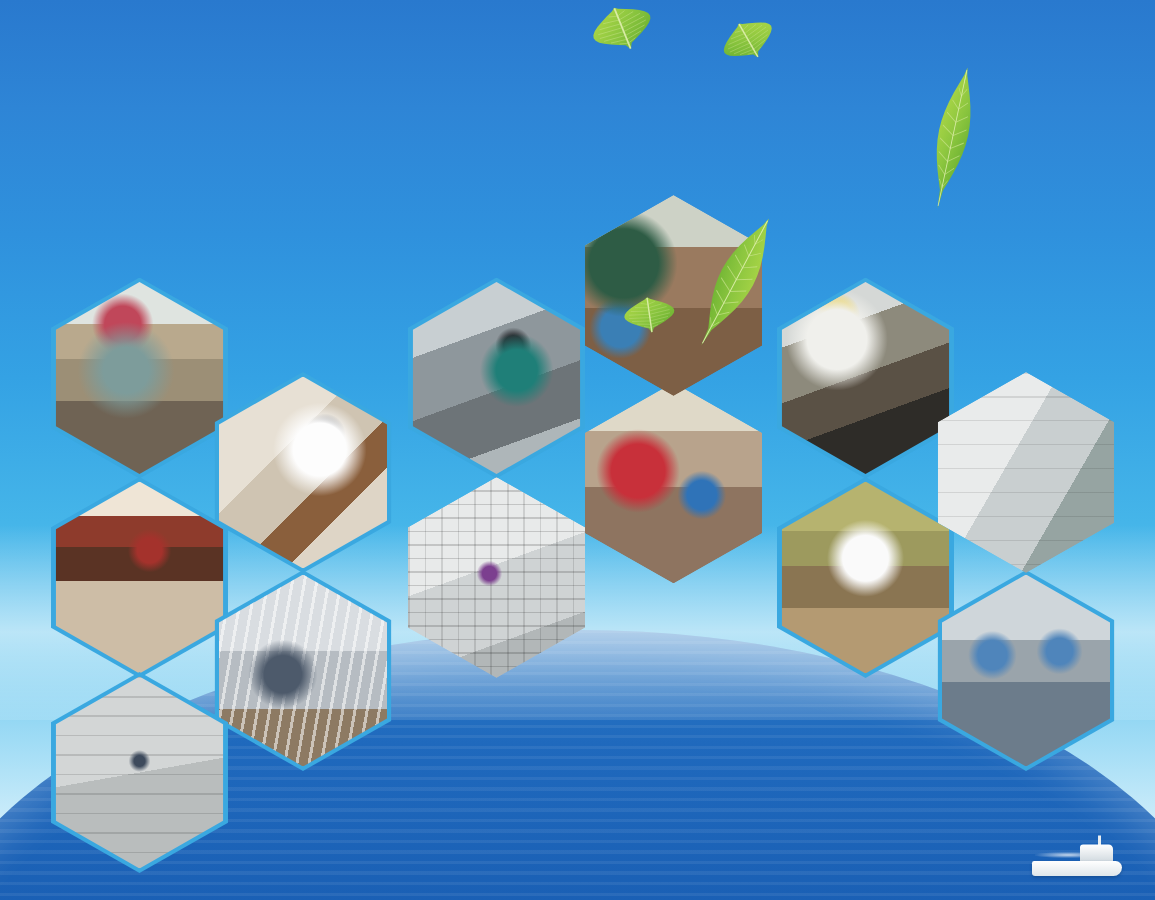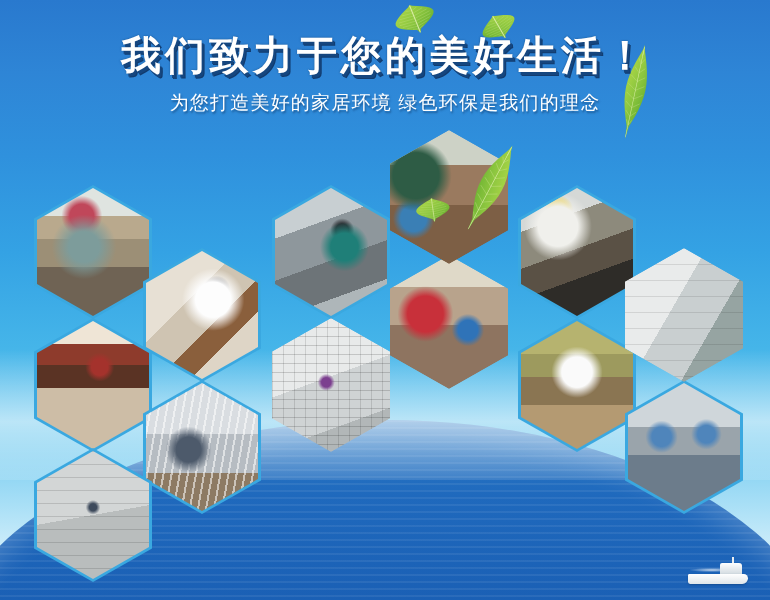--- a/index.html
+++ b/index.html
@@ -188,24 +188,20 @@
   }
 </style>
 </head>
 <body>
 
 <div class="banner">
 
   <div class="ocean"></div>
   <div class="horizon-haze"></div>
 
-  <div class="headline-wrap">
-    <div class="headline">我们致力于您的美好生活！</div>
-    <div class="subhead">为您打造美好的家居环境 绿色环保是我们的理念</div>
-  </div>
 
   <div id="leaf-layer">
       <div class="leaf" style="left: 380px; top: 4px; transform: rotate(-22deg);">
         <svg viewBox="0 0 100 108" width="70" height="30" style="display:block;" preserveAspectRatio="none">
     <defs>
       <linearGradient id="lg70300" x1="0" y1="0" x2="1" y2="1">
         <stop offset="0" stop-color="#b4db49"></stop>
         <stop offset=".5" stop-color="#8cc63f"></stop>
         <stop offset="1" stop-color="#5ea92c"></stop>
       </linearGradient>

